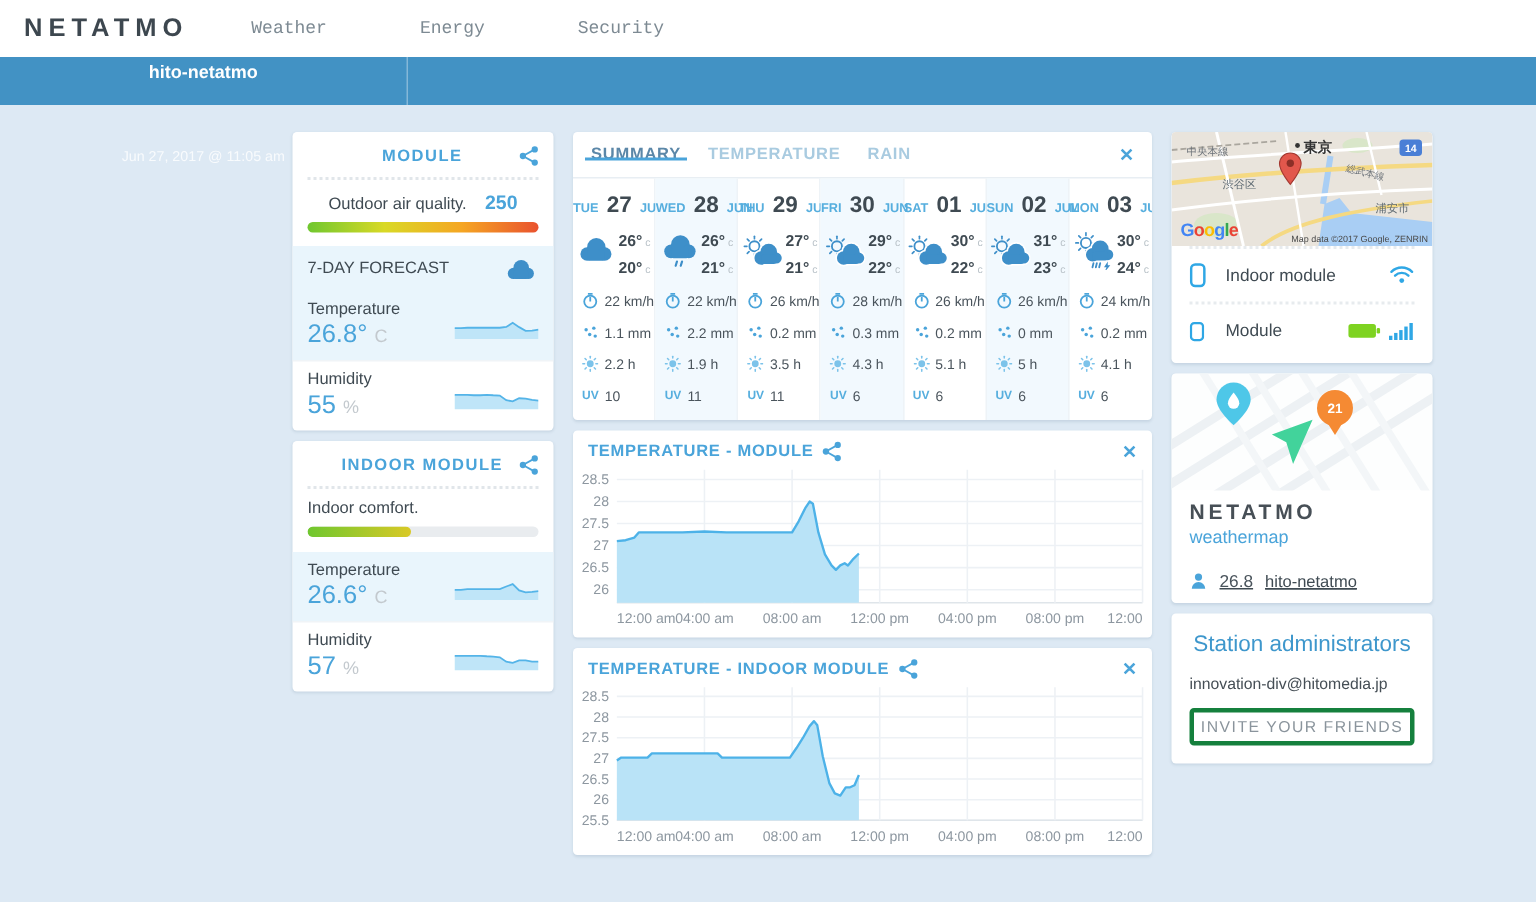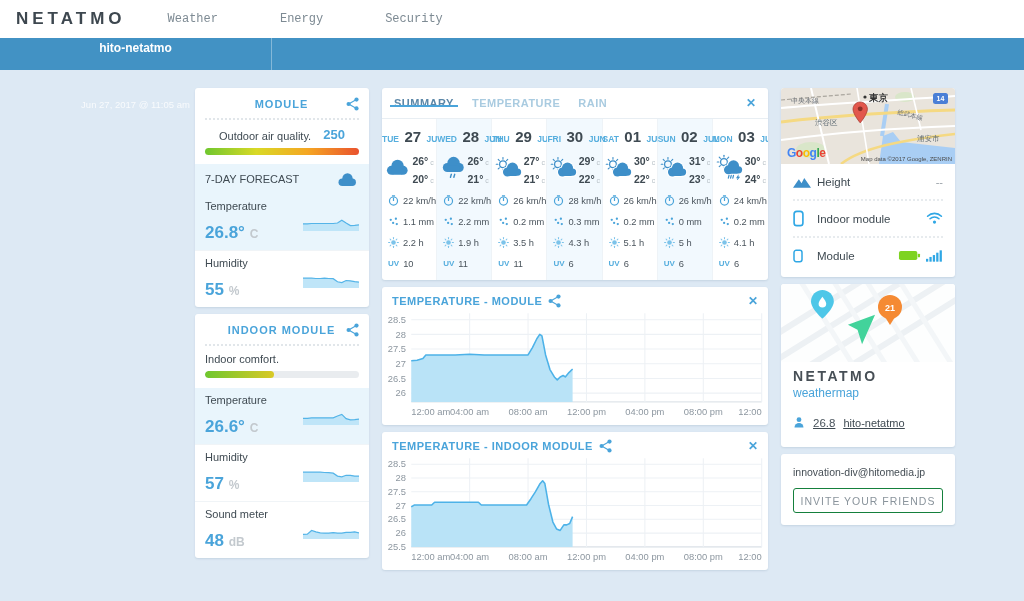--- a/index.html
+++ b/index.html
@@ -36,21 +36,21 @@
   .grad-bar { height:7px; border-radius:4px; margin:6px 10px 9px; }
   .forecast-row { display:flex; justify-content:space-between; align-items:center; background:#e9f5fc; padding:7px 10px; }
   .forecast-label { font-size:11px; color:#3f4a52; }
   .comfort-label { font-size:11px; color:#3f4a52; padding:0 10px; }
   .bar-track { height:7px; border-radius:4px; background:#e9ecef; margin:6px 10px 10px; overflow:hidden; }
   .bar-fill { height:100%; border-radius:4px; }
   .metric-row { display:flex; justify-content:space-between; align-items:center; padding:6px 10px 7px; cursor:pointer; }
   .metric-row + .metric-row { border-top:1px solid #f0f4f7; }
   .metric-row.hl { background:#e9f5fc; border-top:none; }
   .m-label { font-size:11px; color:#3f4a52; }
-  .m-value { font-size:17px; color:#4aa4da; margin-top:11px;font-weight:bold; }
+  .m-value { font-size:17px; color:#4aa4da; margin-top:1px; }
   .m-unit { font-size:12px; color:#c3c9ce; }
   .co2-dot { display:inline-block; width:7px; height:7px; border-radius:50%; background:#f5d327; box-shadow:0 0 3px 1px rgba(245,211,39,.7); margin-left:3px; vertical-align:2px; }
   svg.spark { width:56px; height:18px; }
 
   
   .tabs-row { display:flex; align-items:center; height:31px; padding:12px 12px; border-bottom:1px solid #e8eef3; }
   .tab { font-size:11px; font-weight:bold; letter-spacing:.5px; color:#a9cbe0; margin-right:18px; cursor:pointer; height:100%; display:flex; align-items:center; position:relative; }
   .tab.active { color:#5b87a8; }
   .tab.active::after { content:""; position:absolute; left:-4px; right:-4px; bottom:-1px; height:2px; background:#4aa4da; }
   .close-btn { margin-left:auto; color:#4aa4da; font-size:12px; font-weight:bold; cursor:pointer; }
@@ -88,27 +88,27 @@
   .google-logo { position:absolute; left:6px; bottom:4px; font-size:12px; font-weight:bold; letter-spacing:-.5px; }
   .status-rows { padding:0 12px 4px; }
   .status-row { display:flex; align-items:center; height:35px; }
   .status-icon { width:24px; flex:none; display:flex; align-items:center; }
   .status-label { font-size:11.5px; color:#3f4a52; }
   .status-value { margin-left:auto; font-size:11px; color:#9aa2a8; }
   .dotted-sep { border-top:2px dotted #e7ebee; }
   .brand-block { padding:6px 12px 2px; }
   .brand { font-size:14px; font-weight:bold; letter-spacing:2.5px; color:#474f56; }
   .brand-sub { font-size:12px; color:#4aa4da; margin-top:2px; }
-  .person-row { display:flex; align-items:center; gap:8px; padding:14px 12px 18px;text-decoration:underline; }
+  .person-row { display:flex; align-items:center; gap:8px; padding:14px 12px 8px;text-decoration:underline; }
   .person-temp { font-size:11.5px; color:#4a545c; }
   .station-link { font-size:11px; color:#3f4a52; text-decoration:underline; cursor:pointer; }
   .admins { padding:12px; }
   .admins-title { font-size:15px; color:#3e97cc; text-align:center; margin-bottom:12px; }
   .admins-email { font-size:10.5px; color:#454e55; margin-bottom:10px; }
-  .invite-btn { width:100%; height:25px; background:#fff; border:1px solid #15803d; border-radius:3px; font-size:10.5px; letter-spacing:1px; color:#8a949c; cursor:pointer; font-family:inherit; }
+  .invite-btn { width:100%; height:25px; background:#fff; border:3px solid #15803d; border-radius:3px; font-size:10.5px; letter-spacing:1px; color:#8a949c; cursor:pointer; font-family:inherit; }
 </style>
 </head>
 <body>
 
 <div class="page">
 
   <div class="topbar">
     <span class="logo">NETATMO</span>
     <div class="nav">
       <span class="nav-item">Weather</span>
@@ -216,30 +216,20 @@
               </svg>
   </div>
             <div class="metric-row">
     <div class="m-left">
       <div class="m-label"><span>Humidity</span></div>
       <div class="m-value"><span>57</span> <span class="m-unit">%</span></div>
     </div>
     <svg class="spark" viewBox="0 0 56 18">
                 <path d="M0.0 8.2 L4.3 8.2 L8.6 8.2 L12.9 8.2 L17.2 8.2 L21.5 8.5 L25.8 8.7 L30.2 9.2 L34.5 12.1 L38.8 12.9 L43.1 11.3 L47.4 11.3 L51.7 12.1 L56.0 12.1 L56 18 L0 18 Z" fill="#bfe5f8"></path>
                 <path d="M0.0 8.2 L4.3 8.2 L8.6 8.2 L12.9 8.2 L17.2 8.2 L21.5 8.5 L25.8 8.7 L30.2 9.2 L34.5 12.1 L38.8 12.9 L43.1 11.3 L47.4 11.3 L51.7 12.1 L56.0 12.1" fill="none" stroke="#54b4e8" stroke-width="1.2"></path>
-              </svg>
-  </div>
-            <div class="metric-row">
-    <div class="m-left">
-      <div class="m-label"><span>Sound meter</span></div>
-      <div class="m-value"><span>48</span> <span class="m-unit">dB</span></div>
-    </div>
-    <svg class="spark" viewBox="0 0 56 18">
-                <path d="M0.0 13.4 L4.3 13.1 L8.6 9.5 L12.9 10.8 L17.2 11.8 L21.5 12.1 L25.8 12.1 L30.2 11.6 L34.5 12.1 L38.8 12.1 L43.1 11.3 L47.4 11.3 L51.7 10.8 L56.0 11.8 L56 18 L0 18 Z" fill="#bfe5f8"></path>
-                <path d="M0.0 13.4 L4.3 13.1 L8.6 9.5 L12.9 10.8 L17.2 11.8 L21.5 12.1 L25.8 12.1 L30.2 11.6 L34.5 12.1 L38.8 12.1 L43.1 11.3 L47.4 11.3 L51.7 10.8 L56.0 11.8" fill="none" stroke="#54b4e8" stroke-width="1.2"></path>
               </svg>
   </div>
           </div>
       </div>
     </div>
 
     <div class="col-center">
 
       <div class="card">
         <div class="tabs-row">
@@ -895,29 +885,20 @@
             <text x="159.5" y="13" font-size="7" font-weight="bold" fill="#fff" text-anchor="middle">14</text>
             <g transform="translate(72,14) scale(0.72)">
               <path d="M10 0 C4.5 0 0 4.5 0 10 c0 7 10 19 10 19 s10 -12 10 -19 C20 4.5 15.5 0 10 0 z" fill="#e2574c" stroke="#a33830" stroke-width="1"></path>
               <circle cx="10" cy="9.5" r="3.4" fill="#8c2f27"></circle>
             </g>
             <text x="171" y="73" font-size="6" fill="#4a4a4a" text-anchor="end">Map data ©2017 Google, ZENRIN</text>
           </svg>
           <div class="google-logo"><span style="color:#4285F4">G</span><span style="color:#EA4335">o</span><span style="color:#FBBC05">o</span><span style="color:#4285F4">g</span><span style="color:#34A853">l</span><span style="color:#EA4335">e</span></div>
         </div>
         <div class="status-rows">
-          <div class="status-row">
-            <span class="status-icon">
-                <svg width="18" height="12" viewBox="0 0 20 13">
-                  <path d="M0 13 L6.5 3.5 L9.5 8 L12.5 2 L20 13 Z" fill="#3e8fc9"></path>
-                </svg>
-              </span>
-            <span class="status-label">Height</span>
-            <span class="status-value">--</span>
-          </div>
           <div class="dotted-sep"></div>
           <div class="status-row">
             <span class="status-icon">
                 <svg width="11" height="17" viewBox="0 0 12 18">
                   <rect x="1.2" y="1.2" width="9.6" height="15.6" rx="3" fill="none" stroke="#2fa7e5" stroke-width="1.8"></rect>
                 </svg>
               </span>
             <span class="status-label">Indoor module</span>
             <span class="status-value"><svg width="17" height="13" viewBox="0 0 16 12">
                   <g fill="none" stroke="#2fa7e5" stroke-width="1.5" stroke-linecap="round">
@@ -990,18 +971,19 @@
           <svg width="12" height="13" viewBox="0 0 12 12">
               <circle cx="6" cy="3.2" r="2.4" fill="#4aa4da"></circle>
               <path d="M1.5 11 a4.5 4.5 0 0 1 9 0 z" fill="#4aa4da"></path>
             </svg>
           <span class="person-temp">26.8</span>
           <span class="station-link">hito-netatmo</span>
         </div>
       </div>
 
       <div class="card admins">
+        <div class="admins-title">Station administrators</div>
         <div class="admins-email">innovation-div@hitomedia.jp</div>
         <button class="invite-btn">INVITE YOUR FRIENDS</button>
       </div>
     </div>
   </div>
 </div>
 
 </body></html>

